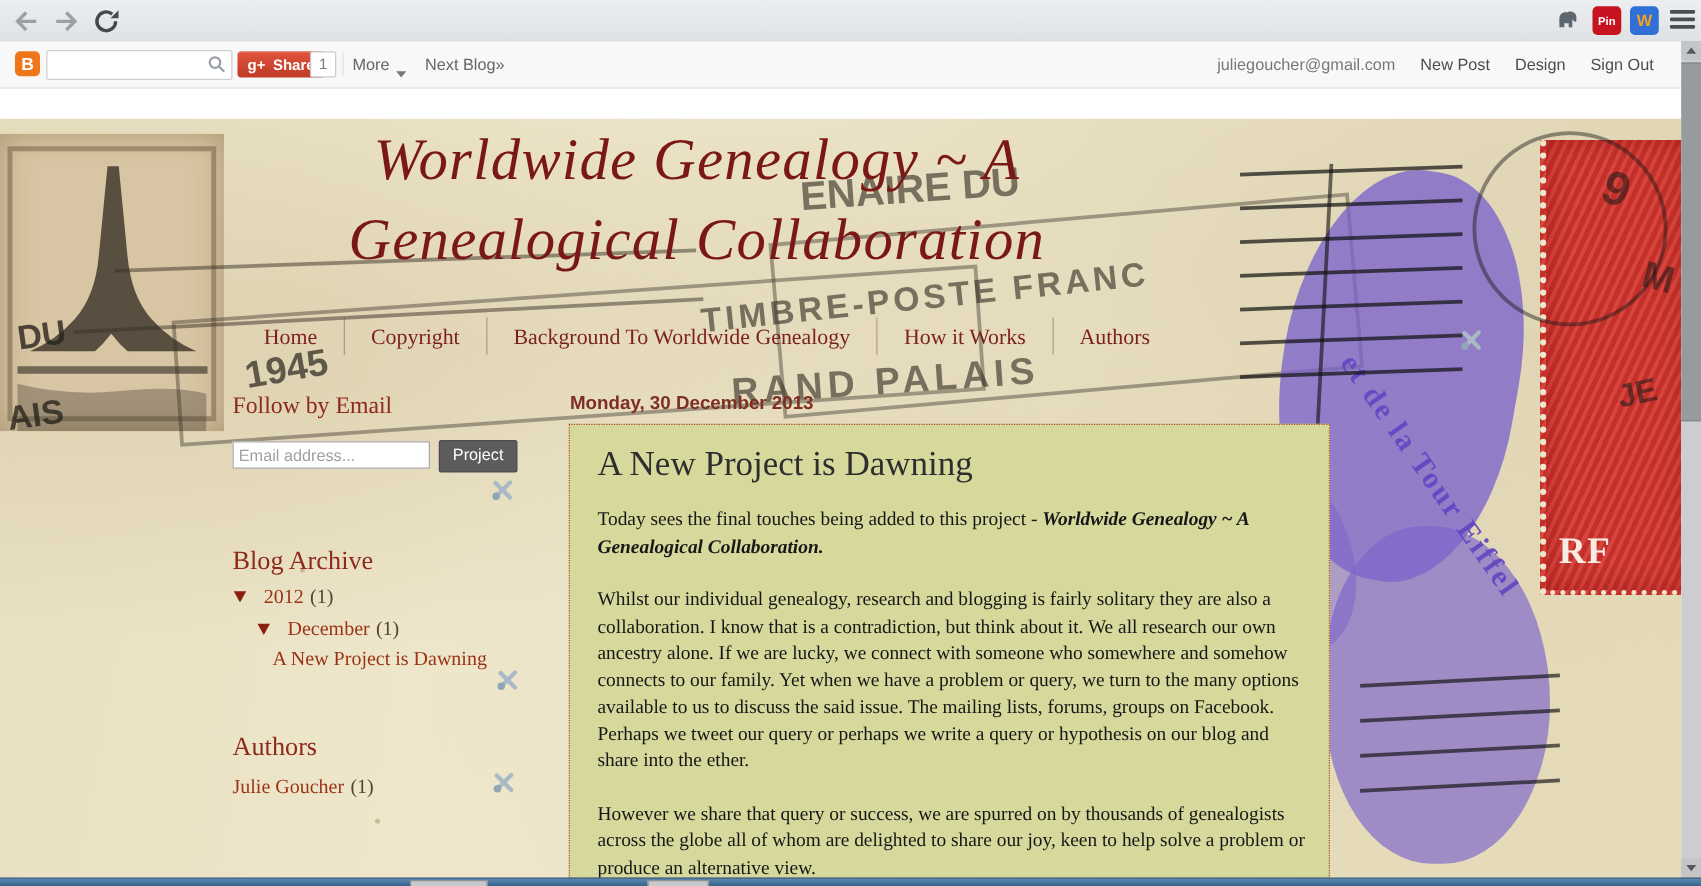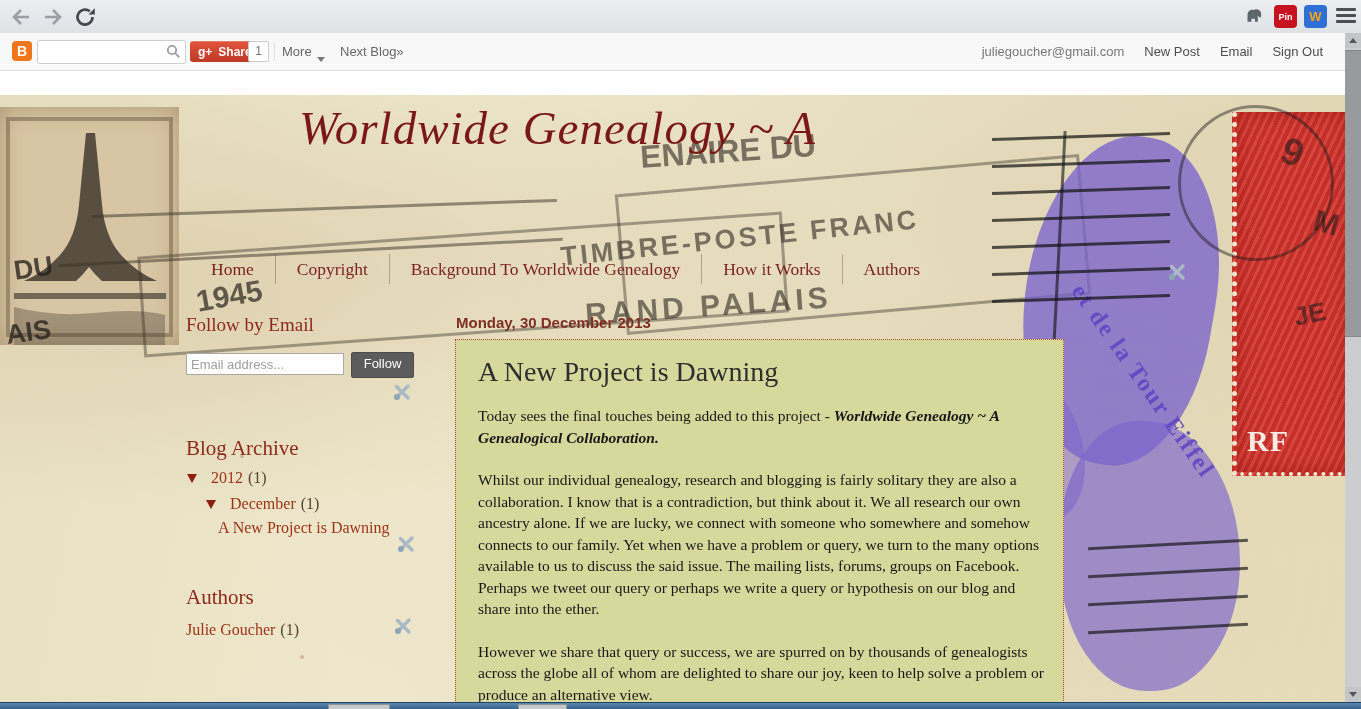--- a/index.html
+++ b/index.html
@@ -182,21 +182,21 @@
     <div id="share-count">1</div>
     <div id="nav-sep"></div>
     <div id="more-menu">
       <span>More</span>
       <span class="caret"></span>
     </div>
     <div id="next-blog">Next Blog»</div>
     <div id="nav-right">
       <span id="user-email">juliegoucher@gmail.com</span>
       <span class="nav-link">New Post</span>
-      <span class="nav-link">Email</span>
+      <span class="nav-link">Design</span>
       <span class="nav-link">Sign Out</span>
     </div>
   </div>
 
   <div id="page">
     <div id="postcard">
       <span class="speck" style="left:300px;top:560px;width:4px;height:4px;"></span>
       <span class="speck" style="left:560px;top:590px;width:5px;height:4px;"></span>
       <span class="speck" style="left:240px;top:360px;width:4px;height:3px;"></span>
     </div>
@@ -243,20 +243,21 @@
     <div id="red-stamp">
       <span id="rf-label">RF</span>
     </div>
     <div id="pm-circle"></div>
     <span class="pm-dark" style="left:1282px;top:60px;font-size:38px;transform:rotate(20deg);">9</span>
     <span class="pm-dark" style="left:1314px;top:135px;font-size:30px;transform:rotate(15deg);">M</span>
     <span class="pm-dark" style="left:1294px;top:228px;font-size:26px;transform:rotate(-12deg);">JE</span>
 
     <h1 id="blog-title">
       <span>Worldwide Genealogy ~ A</span>
+      <span>Genealogical Collaboration</span>
     </h1>
 
     <nav id="tabs">
       <div class="tab">Home</div>
       <div class="tab">Copyright</div>
       <div class="tab">Background To Worldwide Genealogy</div>
       <div class="tab">How it Works</div>
       <div class="tab">Authors</div>
     </nav>
 
@@ -265,21 +266,21 @@
           <g stroke="#a9bac6" stroke-width="3.4" stroke-linecap="round">
             <line x1="5" y1="17" x2="17" y2="5"></line>
             <line x1="5.5" y1="5.5" x2="17" y2="17"></line>
           </g>
           <circle cx="6" cy="16" r="3" fill="#8fa6b5"></circle>
         </svg>
     </span>
 
     <div class="sb-heading" id="follow-heading">Follow by Email</div>
     <input id="email-input" placeholder="Email address..." style="">
-    <div id="submit-btn">Follow</div>
+    <div id="submit-btn">Project</div>
     <span class="wrench" style="left:391px;top:310px;">
       <svg width="22" height="22" viewBox="0 0 22 22">
           <g stroke="#a9bac6" stroke-width="3.4" stroke-linecap="round">
             <line x1="5" y1="17" x2="17" y2="5"></line>
             <line x1="5.5" y1="5.5" x2="17" y2="17"></line>
           </g>
           <circle cx="6" cy="16" r="3" fill="#8fa6b5"></circle>
         </svg>
     </span>
 

